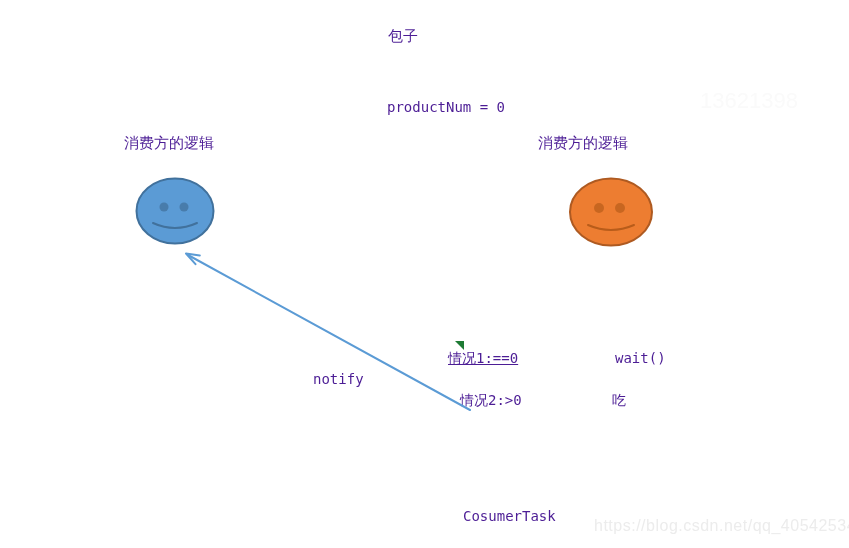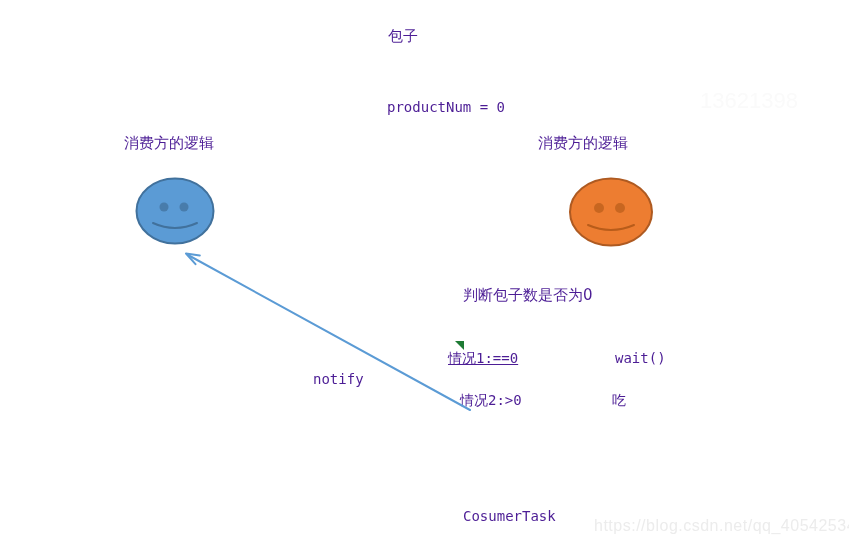--- a/index.html
+++ b/index.html
@@ -70,21 +70,20 @@
   </svg>
 
   <div class="txt" style="left:538px; top:135px;">消费方的逻辑</div>
   <svg class="face" style="left:567px; top:176px;" width="88" height="72" viewBox="0 0 88 72">
     <ellipse cx="44" cy="36" rx="41" ry="33.5" stroke-width="2" fill="#ed7d31" stroke="#ae5a21"></ellipse>
     <circle cx="32" cy="32" r="5" opacity="0.7" fill="#b85c1a"></circle>
     <circle cx="53" cy="32" r="5" opacity="0.7" fill="#b85c1a"></circle>
     <path d="M 21 49 Q 44 59 67 49" fill="none" stroke-width="2" stroke-linecap="round" stroke="#b85c1a"></path>
   </svg>
 
-  <div class="txt" style="left:463px; top:287px;">判断包子数是否为0</div>
 
   <svg class="marker" width="9" height="9" viewBox="0 0 9 9">
     <polygon points="0,0 9,0 9,9" fill="#1e7b34"></polygon>
   </svg>
 
   <div class="txt mono" style="left:448px; top:350px;text-decoration:underline;">情况1:==0</div>
   <div class="txt mono" style="left:615px; top:350px;text-align:right;">wait()</div>
 
   <div class="txt mono" style="left:460px; top:392px;text-align:right;">情况2:&gt;0</div>
   <div class="txt mono" style="left:612px; top:392px;">吃</div>

